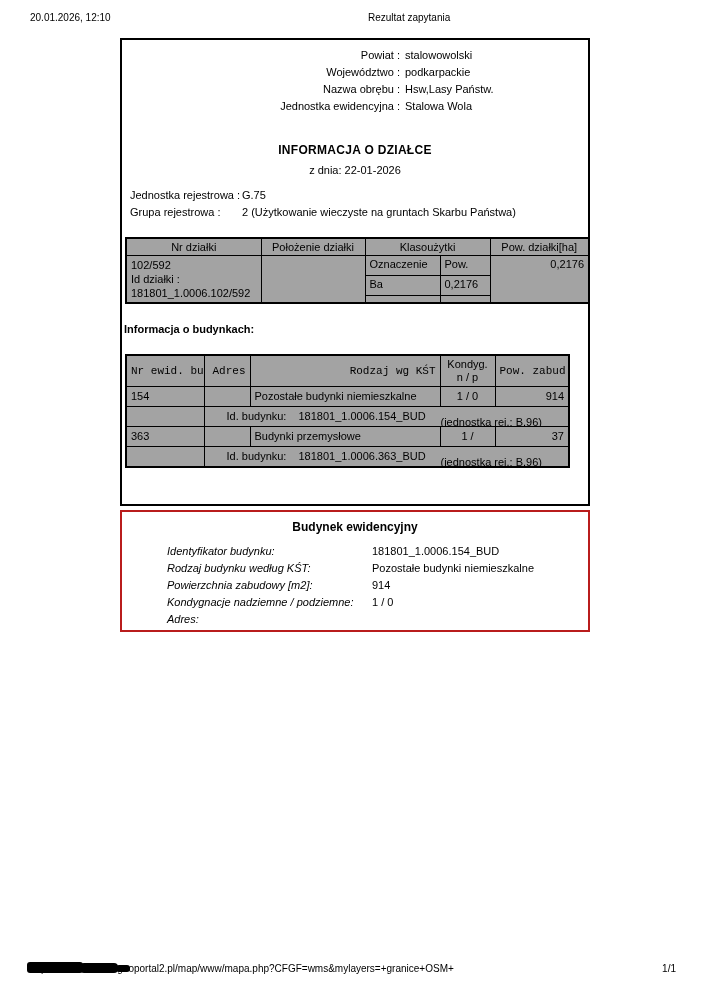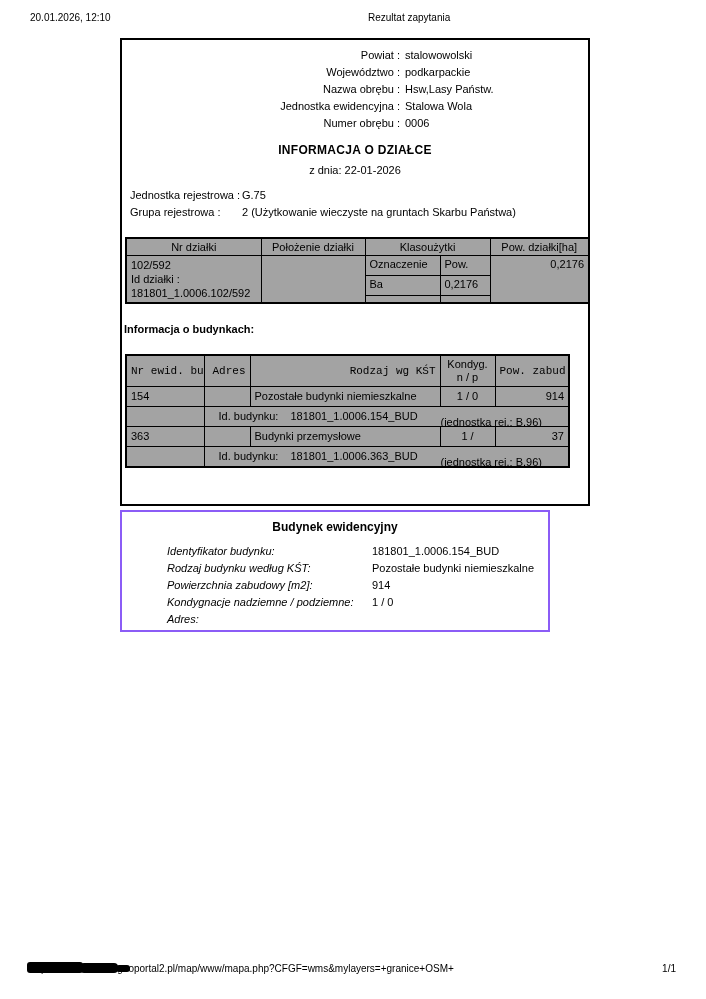--- a/index.html
+++ b/index.html
@@ -47,26 +47,26 @@
   .parcel-tbl tr.filler td { height:8px; padding:0; }
 
   .bud-heading { position:absolute; top:283px; left:2px; font-weight:bold; }
 
   .bud-tbl { position:absolute; top:314px; left:3px; width:443px; }
   .bud-tbl th { height:29px; line-height:13px; padding:1px 4px; }
   .bud-tbl th.left { text-align:right;font-family:Liberation Mono, monospace; }
   .bud-tbl td { height:20px; line-height:14px; }
   .bud-tbl td.center { text-align:center; }
   .bud-tbl td.right { text-align:right; }
-  .bud-tbl td.id-cell { position:relative; padding-left:14px; }
+  .bud-tbl td.id-cell { position:relative; padding-left:22px; }
   .bud-tbl .id-value { margin-left:12px; }
   .bud-tbl .id-note { position:absolute; left:236px; top:2px;margin-top:6px; }
 
   
-  .box2 { position:absolute; left:120px; top:510px; width:430px; height:122px; border:2px solid #8b5cf6; background:#fff; }
+  .box2 { position:absolute; left:120px; top:510px; width:470px; height:122px; border:2px solid #b91c1c; background:#fff; }
   .box2-title { position:absolute; top:8px; left:0; width:100%; text-align:center; font-weight:bold; font-size:12px; }
   .b2-fields { position:absolute; top:31px; left:45px; right:8px; }
   .b2-row { display:flex; line-height:17px; }
   .b2-label { width:205px; white-space:pre;font-style:italic; }
   .b2-value { white-space:pre; }
 </style>
 </head>
 <body>
 
 <div class="page">
@@ -87,24 +87,20 @@
         <span class="loc-label">Województwo :</span>
         <span class="loc-value">podkarpackie</span>
       </div>
       <div class="loc-row">
         <span class="loc-label">Nazwa obrębu :</span>
         <span class="loc-value">Hsw,Lasy Państw.</span>
       </div>
       <div class="loc-row">
         <span class="loc-label">Jednostka ewidencyjna :</span>
         <span class="loc-value">Stalowa Wola</span>
-      </div>
-      <div class="loc-row">
-        <span class="loc-label">Numer obrębu :</span>
-        <span class="loc-value">0006</span>
       </div>
     </div>
 
     <div class="doc-title">INFORMACJA O DZIAŁCE</div>
     <div class="doc-date">z dnia: 22-01-2026</div>
 
     <div class="reg-block">
       <div class="reg-row">
         <span class="reg-label">Jednostka rejestrowa :</span>
         <span class="reg-value">G.75</span>

